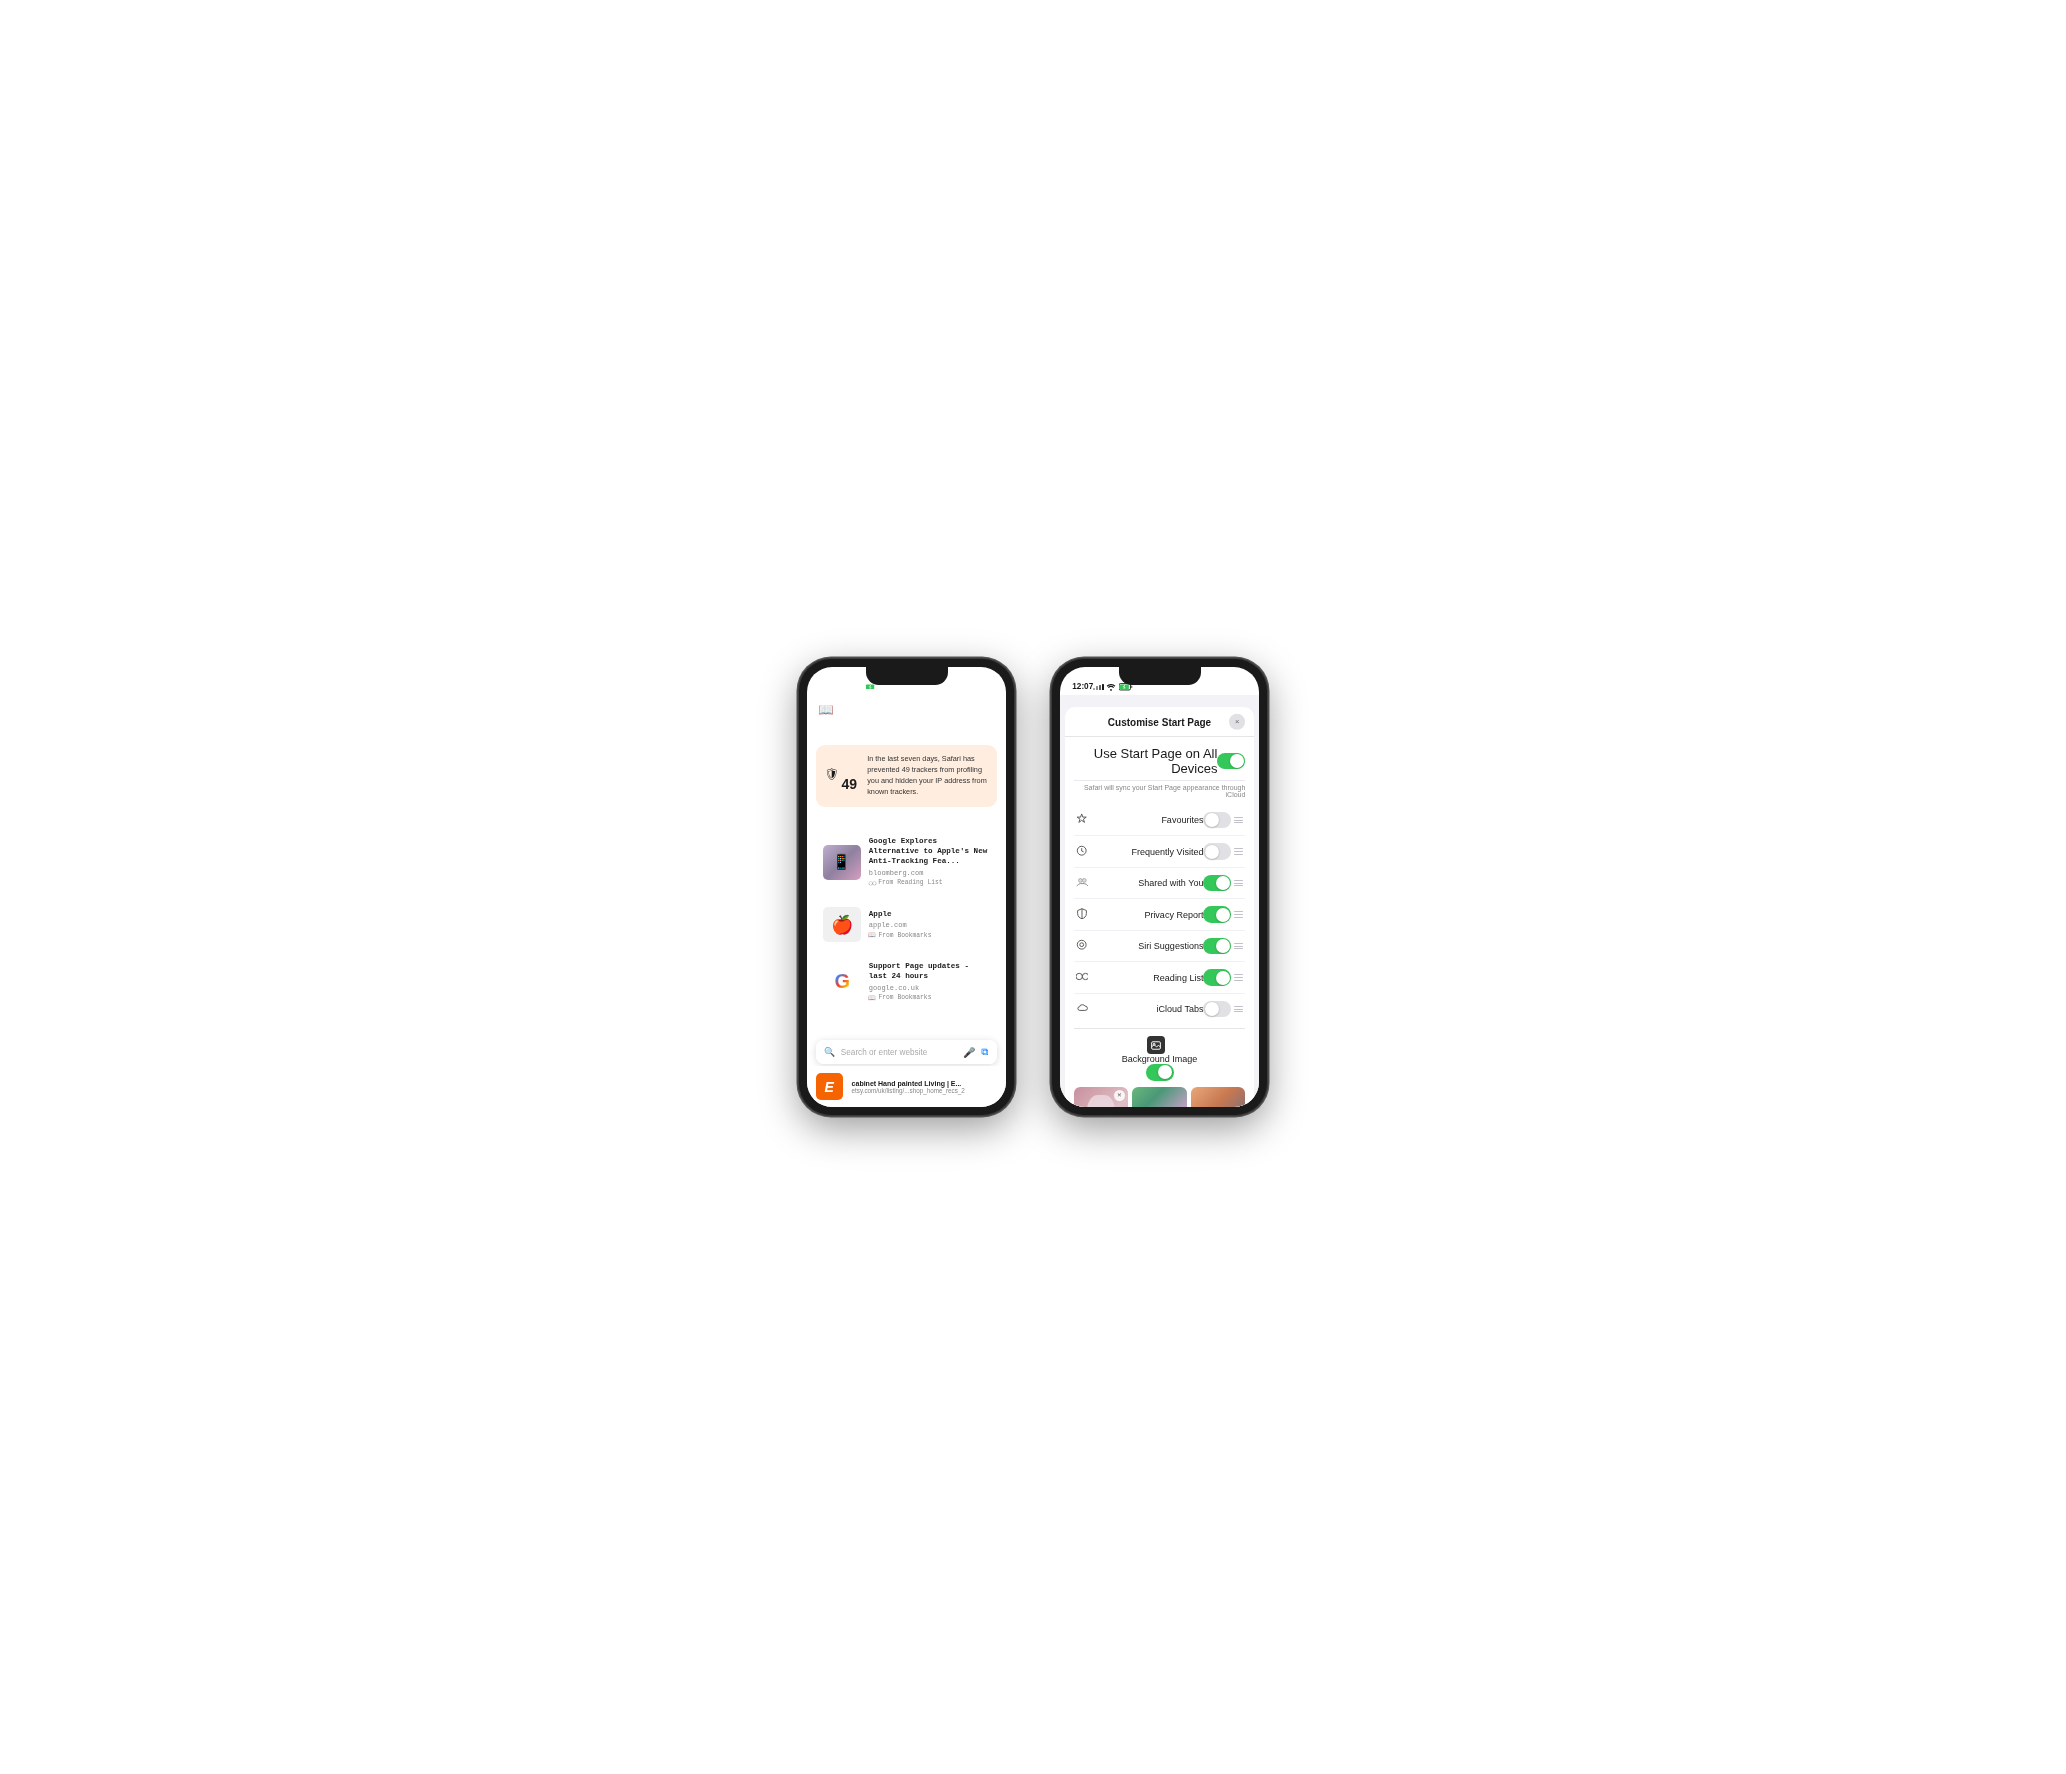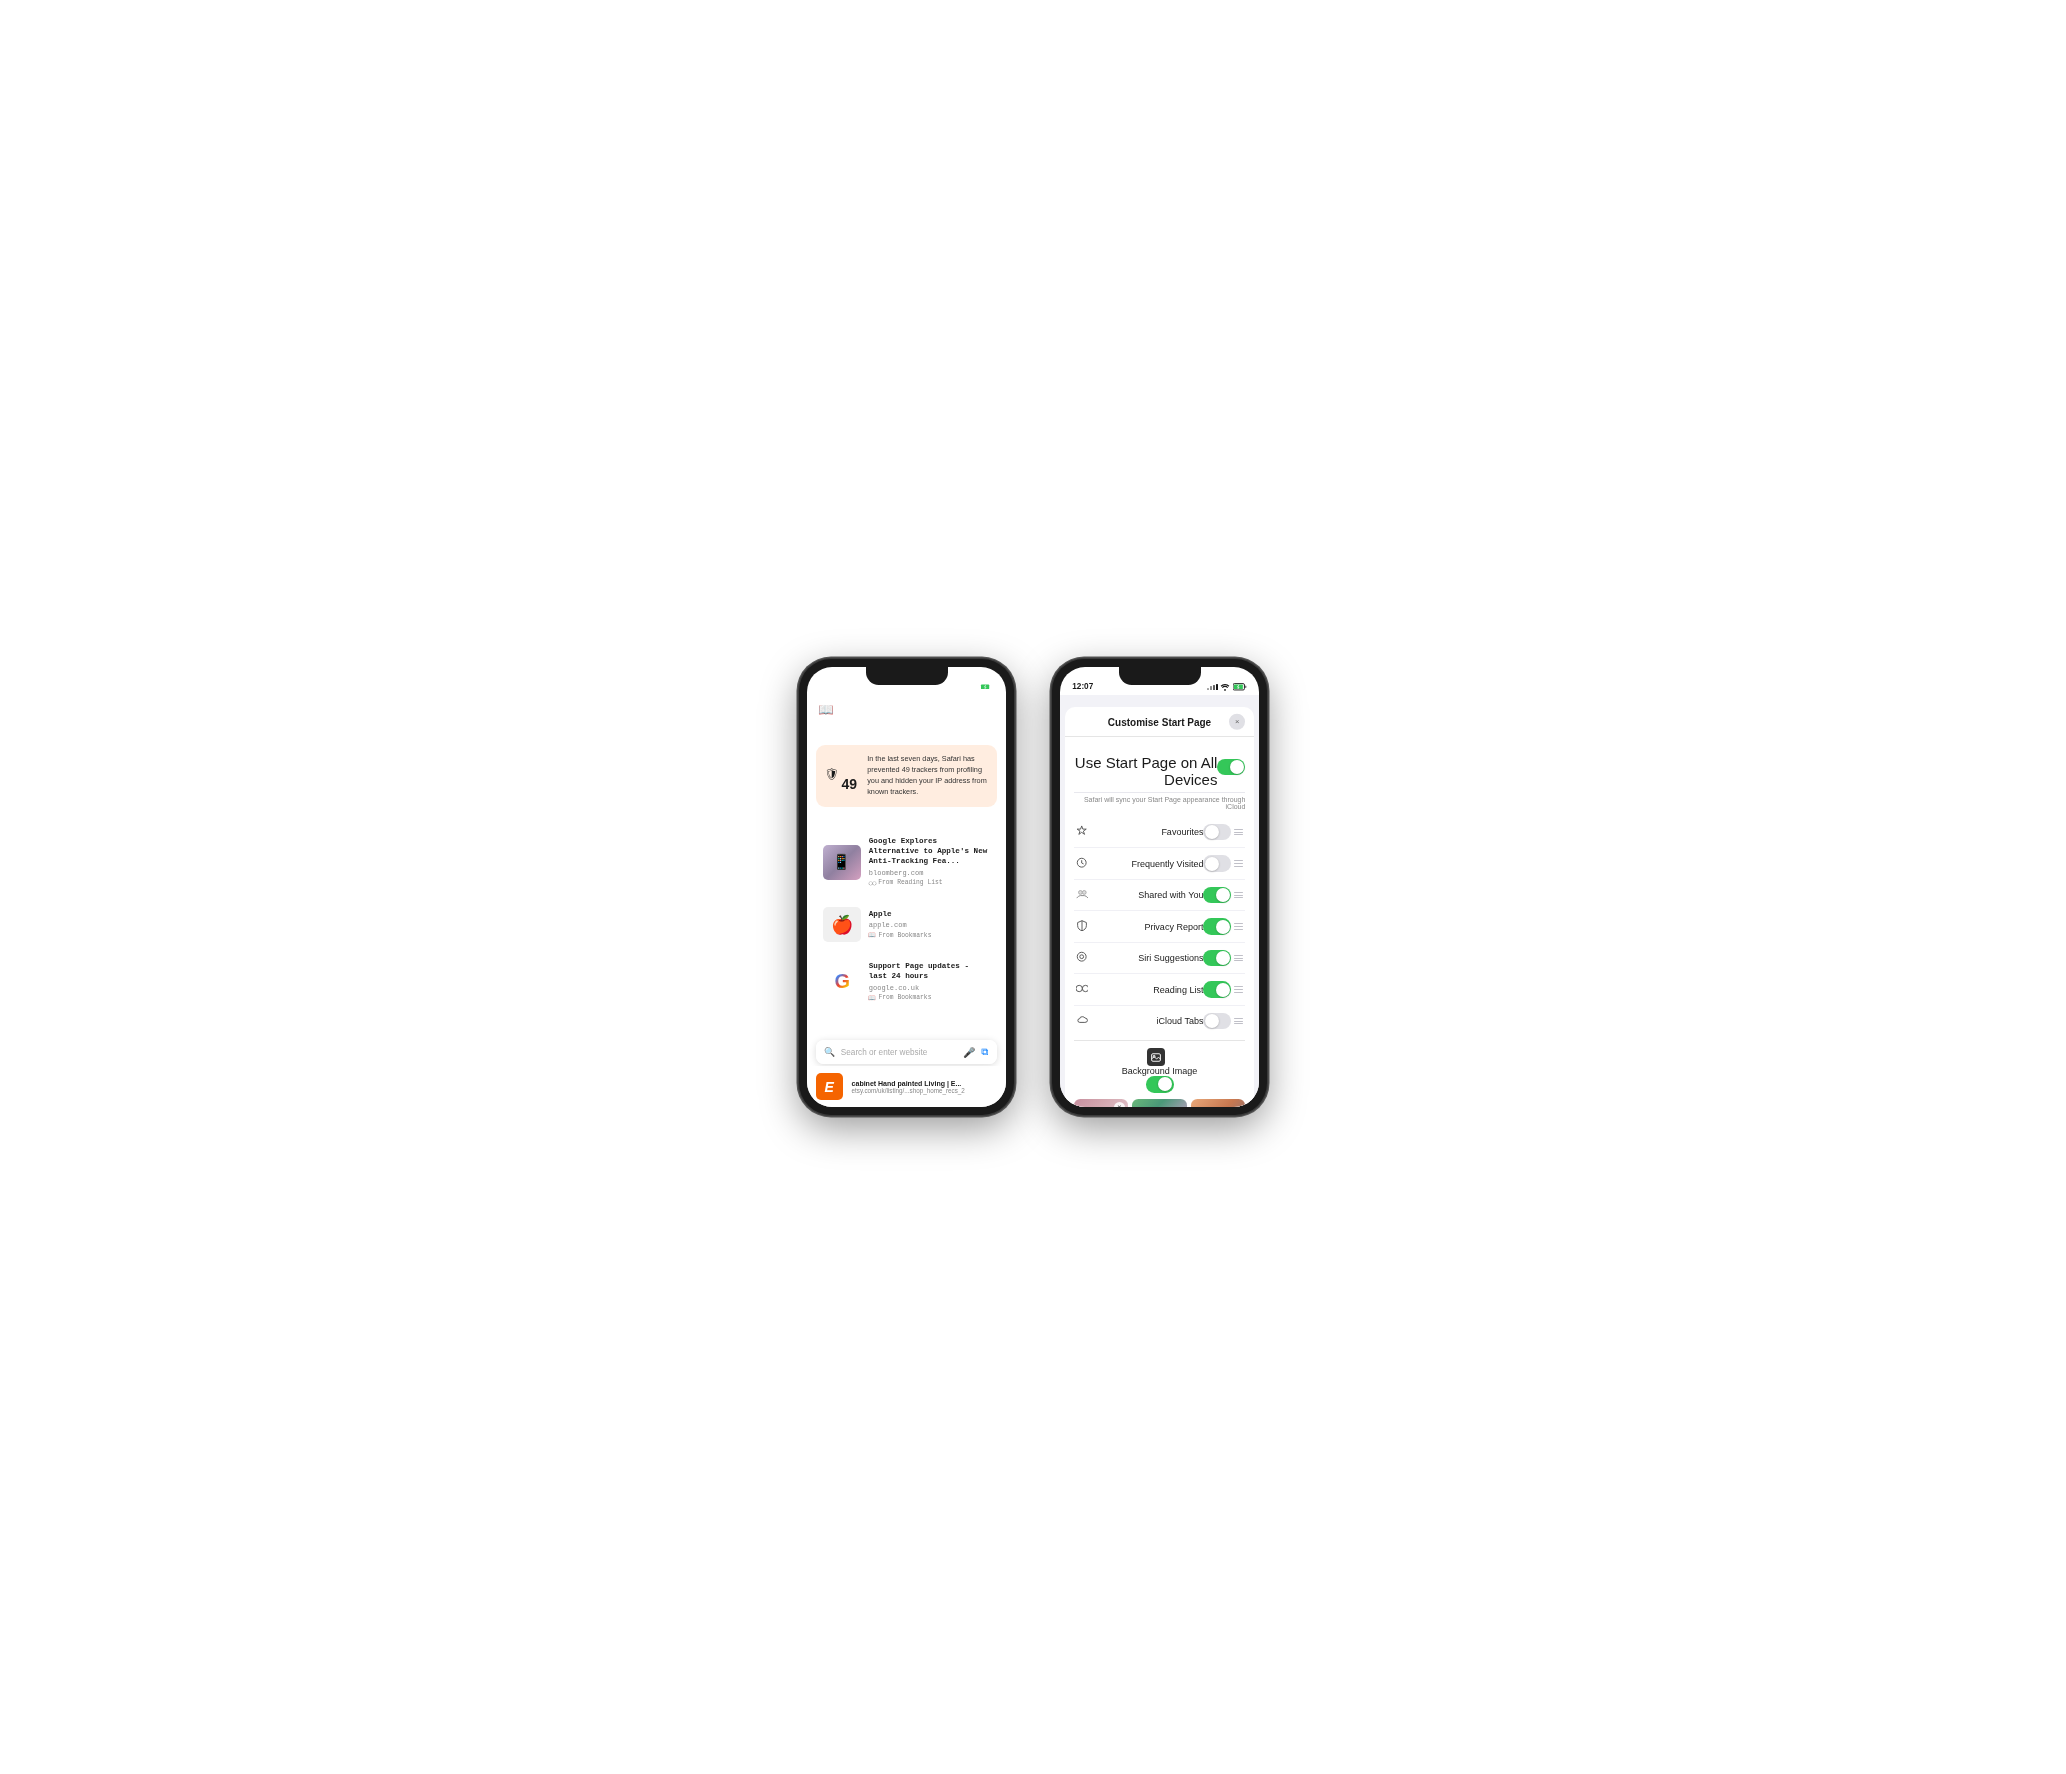--- a/index.html
+++ b/index.html
@@ -51,21 +51,21 @@
 
     
     .status-bar {
       position: absolute;
       top: 0;
       left: 0;
       right: 0;
       height: 28px;
       display: flex;
       align-items: flex-end;
-      justify-content: space-between;
+      justify-content: flex-start;
       padding: 0 12.7px 3.8px;
       z-index: 50;
       color: white;
       font-size: 7.6px;
       font-weight: 600;
     }
 
     .status-bar.dark {
       color: #1a1a1a;
     }
@@ -396,24 +396,23 @@
 
     .main-toggle-row {
       display: flex;
       align-items: center;
       justify-content: space-between;
       padding: 9px 0 3.8px;
       border-bottom: 0.6px solid #e8e8ee;
     }
 
     .main-toggle-label {
-      font-size: 15px;
+      font-size: 13px;
       font-weight: 500;
       color: #1a1a1a;
-      margin-top: 8px;
     }
 
     .sync-note {
       font-size: 7px;
       color: #888;
       padding: 3.8px 0 6.3px;
     }
 
     
     .toggle {

